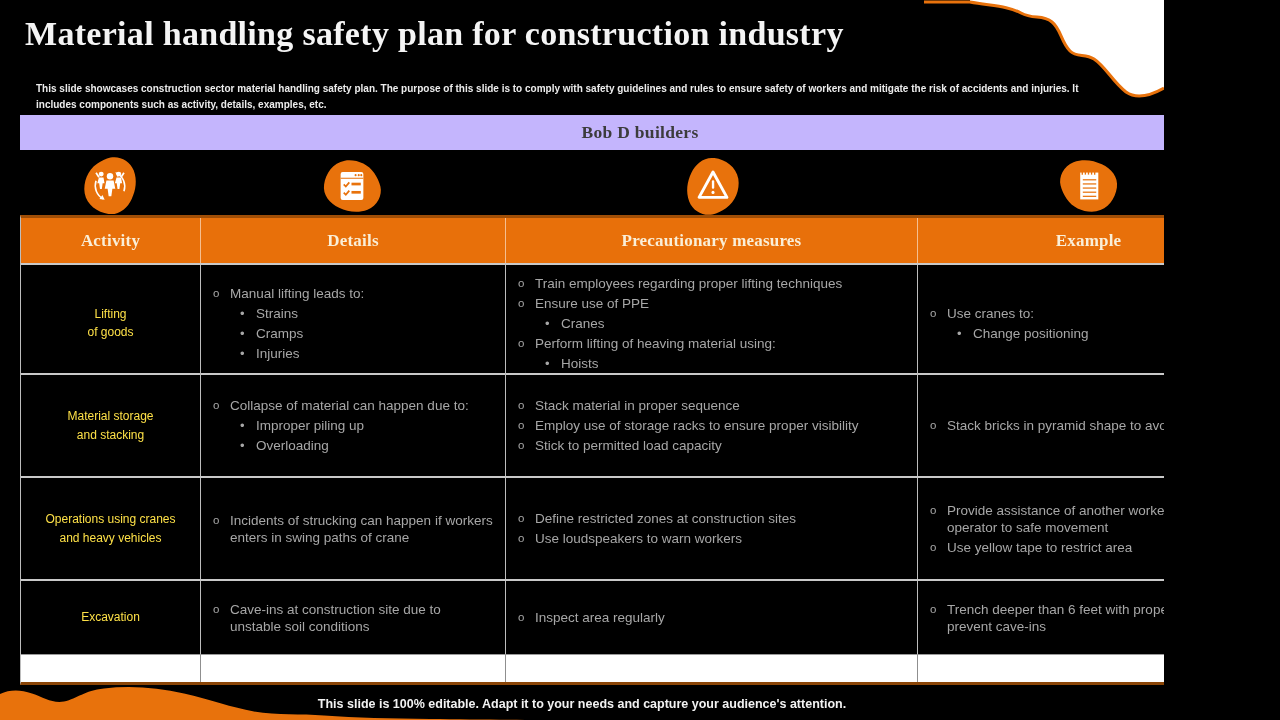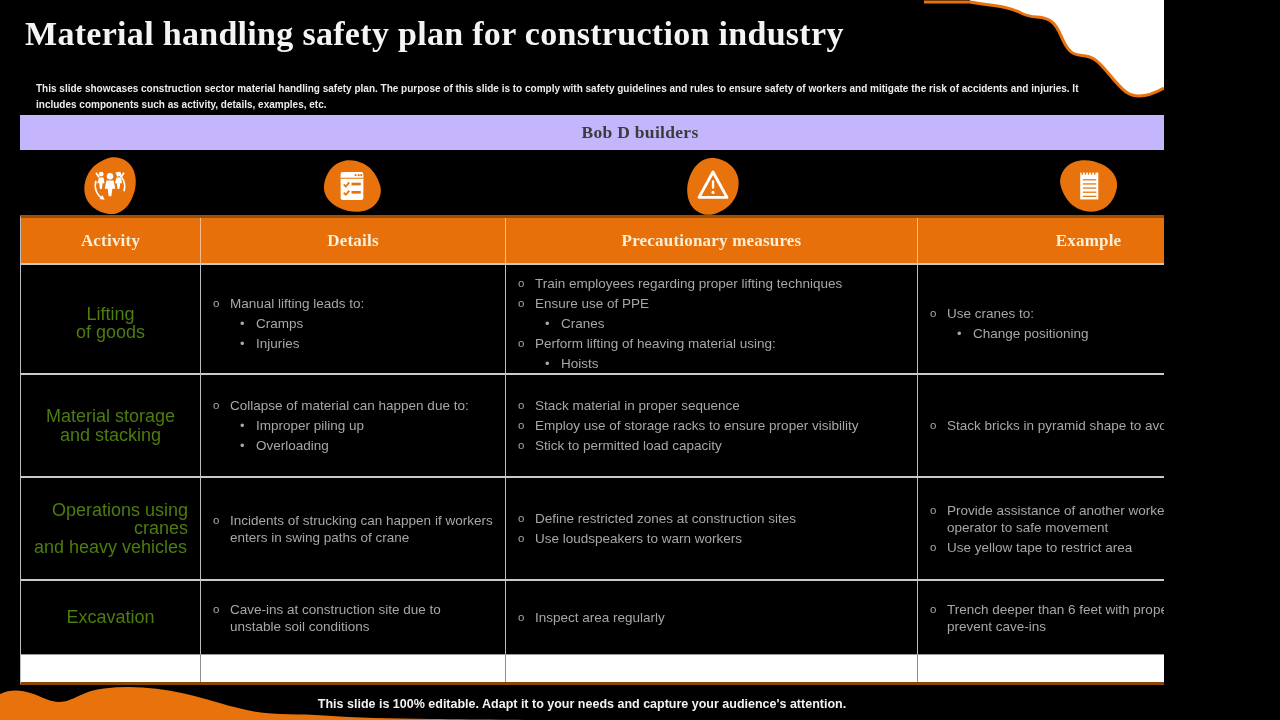--- a/index.html
+++ b/index.html
@@ -30,21 +30,21 @@
   .thead{height:45px;background:#E8700A;text-align:center;}
   .th{display:flex;align-items:center;justify-content:center;
       font-family:"Liberation Serif","DejaVu Serif",serif;font-weight:700;font-size:17px;
       color:#FAEFD8;border-right:1px solid rgba(255,255,255,.55);letter-spacing:.2px;}
   .th:last-child{border-right:none;}
   .trow{border-top:2px solid #C9C9C9;}
   .r1{height:110px}.r2{height:103px}.r3{height:103px}.r4{height:75px}
   .td{border-right:1px solid #BDBDBD;box-sizing:border-box;display:flex;
       flex-direction:column;justify-content:center;padding:8px 12px;}
   .td:last-child{border-right:none;}
-  .act{align-items:center;text-align:right;color:#4d7c0f;font-size:18px;line-height:18.5px;}
+  .act{align-items:center;text-align:right;color:#fde047;font-size:12px;line-height:18.5px;}
   .li{display:flex;color:#A7A7A7;font-size:13.5px;line-height:17px;margin:1.5px 0;}
   .li::before{flex:0 0 17px;font-size:11.5px;line-height:17px;}
   .li1::before{content:"o";}
   .li2{padding-left:27px;}
   .li2::before{content:"\2022";flex-basis:16px;font-size:13px;}
   .strip{height:28px;background:#FFFFFF;border-top:1px solid #9A9A9A;}
   .sd{border-right:1px solid #8F8F8F;}
   .sd:last-child{border-right:none;}
 
   .footer{position:absolute;left:0;right:0;top:697px;text-align:center;
@@ -134,20 +134,21 @@
       <div class="th">Example</div>
     </div>
 
     <div class="row trow r1">
       <div class="td act">
         <span>Lifting</span>
         <span>of goods</span>
       </div>
       <div class="td">
         <div class="li li1">Manual lifting leads to:</div>
+        <div class="li li2">Strains</div>
         <div class="li li2">Cramps</div>
         <div class="li li2">Injuries</div>
       </div>
       <div class="td">
         <div class="li li1">Train employees regarding proper lifting techniques</div>
         <div class="li li1">Ensure use of PPE</div>
         <div class="li li2">Cranes</div>
         <div class="li li1">Perform lifting of heaving material using:</div>
         <div class="li li2">Hoists</div>
       </div>

